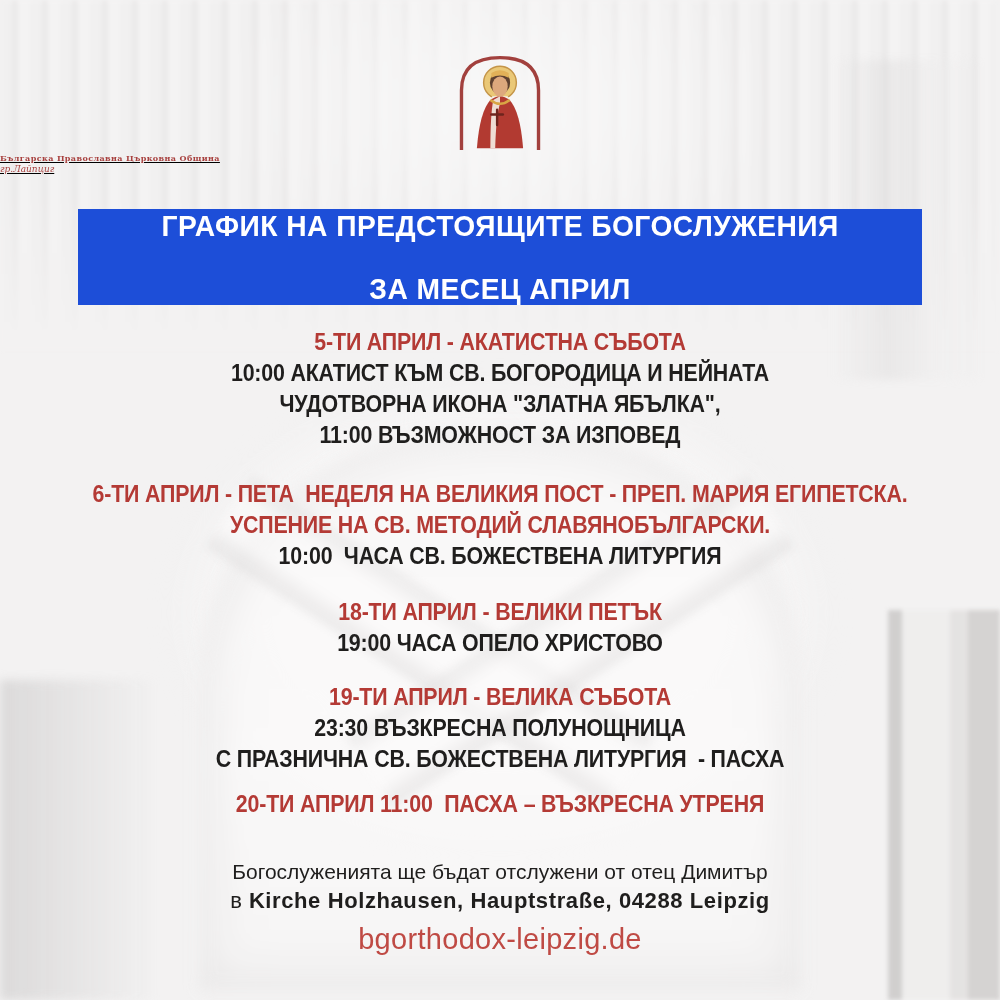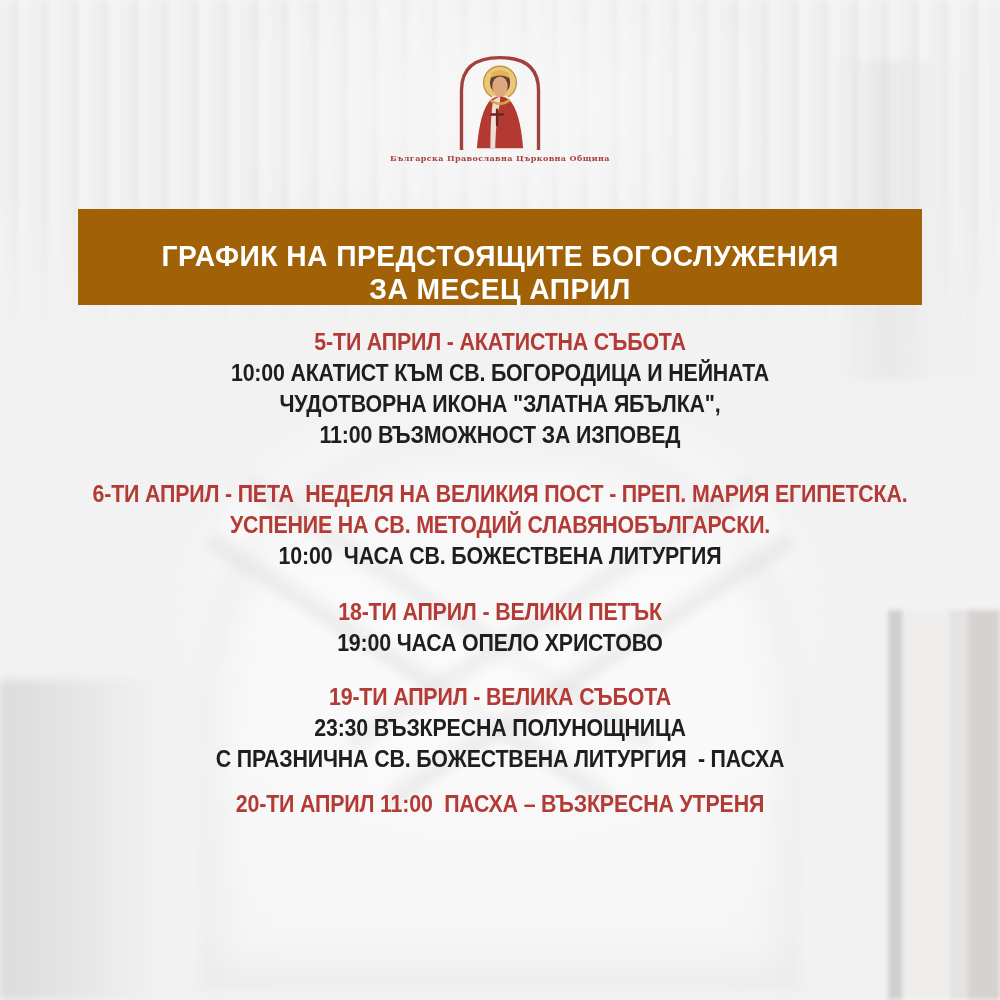--- a/index.html
+++ b/index.html
@@ -27,29 +27,29 @@
     background:linear-gradient(180deg,#dcdada,#fcfbfb 30%,#fcfbfb 70%,#d7d5d5);opacity:.5;filter:blur(5px);}
   .bg-sash-right{left:330px;top:600px;width:480px;height:84px;transform:rotate(-33deg);
     background:linear-gradient(180deg,#dcdada,#fcfbfb 30%,#fcfbfb 70%,#d7d5d5);opacity:.5;filter:blur(5px);}
   .bg-pillar-right{right:0;top:610px;width:112px;height:390px;
     background:linear-gradient(90deg,#c6c4c3 0 14px,#eeedec 14px 62px,#e0dedd 62px 80px,#ccc9c8 80px 112px);
     opacity:.75;filter:blur(2px);}
   .bg-corner-bl{left:0;bottom:0;width:160px;height:320px;
     background:linear-gradient(90deg, rgba(204,202,202,.6), rgba(243,242,242,0));filter:blur(5px);}
 
   
-  .logo{position:absolute;top:48px;left:0;width:100%;text-align:center;line-height:1;}
+  .logo{position:absolute;top:48px;left:0;width:100%;text-align:left;line-height:1;text-decoration:underline;}
   .logo svg{display:block;margin:0 auto;}
   .org-line1{font-family:"DejaVu Serif", serif;font-weight:700;font-size:8px;color:#a8413f;letter-spacing:.4px;margin-top:2px;}
   .org-name{font-family:"DejaVu Serif", serif;font-weight:700;font-size:17px;color:#a2403d;letter-spacing:1.6px;margin-top:3px;}
   .org-city{font-family:"DejaVu Serif", serif;font-style:italic;font-size:9px;color:#a8413f;margin-top:3px;}
 
   
-  .banner{position:absolute;left:78px;top:209px;width:844px;height:96px;background:#a16207;
-    display:flex;flex-direction:column;justify-content:flex-end;align-items:center;}
+  .banner{position:absolute;left:78px;top:209px;width:844px;height:96px;background:#1d4ed8;
+    display:flex;flex-direction:column;justify-content:space-between;align-items:center;}
   .banner-line{color:#ffffff;font-weight:700;font-size:30px;line-height:33px;letter-spacing:.5px;
     transform:scaleX(.94);white-space:pre-wrap;}
 
   
   .entry{position:absolute;left:0;width:100%;text-align:center;transform:scaleX(.93);transform-origin:50% 0;}
   .line{margin:0;font-weight:700;font-size:23px;line-height:31px;letter-spacing:-.2px;white-space:pre-wrap;}
   .line.red{color:#b43a35;}
   .line.black{color:#1f1e1d;}
   .e1{top:327px;} .e2{top:479px;} .e3{top:597px;} .e4{top:682px;} .e5{top:789px;}
 
@@ -85,20 +85,21 @@
       <ellipse cx="48" cy="40" rx="8" ry="10.5" fill="#dda87d"></ellipse>
       <path d="M39 26 Q48 20 57 26 L57 31 Q48 26 39 31 Z" fill="#e2b158"></path>
       <path d="M38 54 Q48 62 58 54" stroke="#d9a544" stroke-width="2.5" fill="none"></path>
       <g stroke="#6e241d" stroke-width="2.5" stroke-linecap="round">
         <line x1="45" y1="64" x2="45" y2="80"></line>
         <line x1="39" y1="69" x2="51" y2="69"></line>
       </g>
       <path d="M8 106 L8 44 Q8 10 48 10 Q88 10 88 44 L88 106" fill="none" stroke="#a2403d" stroke-width="3.5"></path>
     </svg>
     <div class="org-line1">Българска Православна Църковна Община</div>
+    <div class="org-city">гр.Лайпциг</div>
   </header>
 
   <div class="banner">
     <div class="banner-line">ГРАФИК НА ПРЕДСТОЯЩИТЕ БОГОСЛУЖЕНИЯ</div>
     <div class="banner-line">ЗА МЕСЕЦ АПРИЛ</div>
   </div>
 
   <section class="entry e1">
     <p class="line red">5-ТИ АПРИЛ - АКАТИСТНА СЪБОТА</p>
     <p class="line black">10:00 АКАТИСТ КЪМ СВ. БОГОРОДИЦА И НЕЙНАТА</p>
@@ -120,14 +121,21 @@
   <section class="entry e4">
     <p class="line red">19-ТИ АПРИЛ - ВЕЛИКА СЪБОТА</p>
     <p class="line black">23:30 ВЪЗКРЕСНА ПОЛУНОЩНИЦА</p>
     <p class="line black">С ПРАЗНИЧНА СВ. БОЖЕСТВЕНА ЛИТУРГИЯ  - ПАСХА</p>
   </section>
 
   <section class="entry e5">
     <p class="line red">20-ТИ АПРИЛ 11:00  ПАСХА – ВЪЗКРЕСНА УТРЕНЯ</p>
   </section>
 
+  <footer class="footer">
+    <p class="footer-served">Богослуженията ще бъдат отслужени от отец Димитър</p>
+    <p class="footer-location">
+      <span class="prefix">в</span><span class="bold">Kirche Holzhausen, Hauptstraße, 04288 Leipzig</span>
+    </p>
+    <p class="footer-website">bgorthodox-leipzig.de</p>
+  </footer>
 
 </div>
 
 </body></html>

